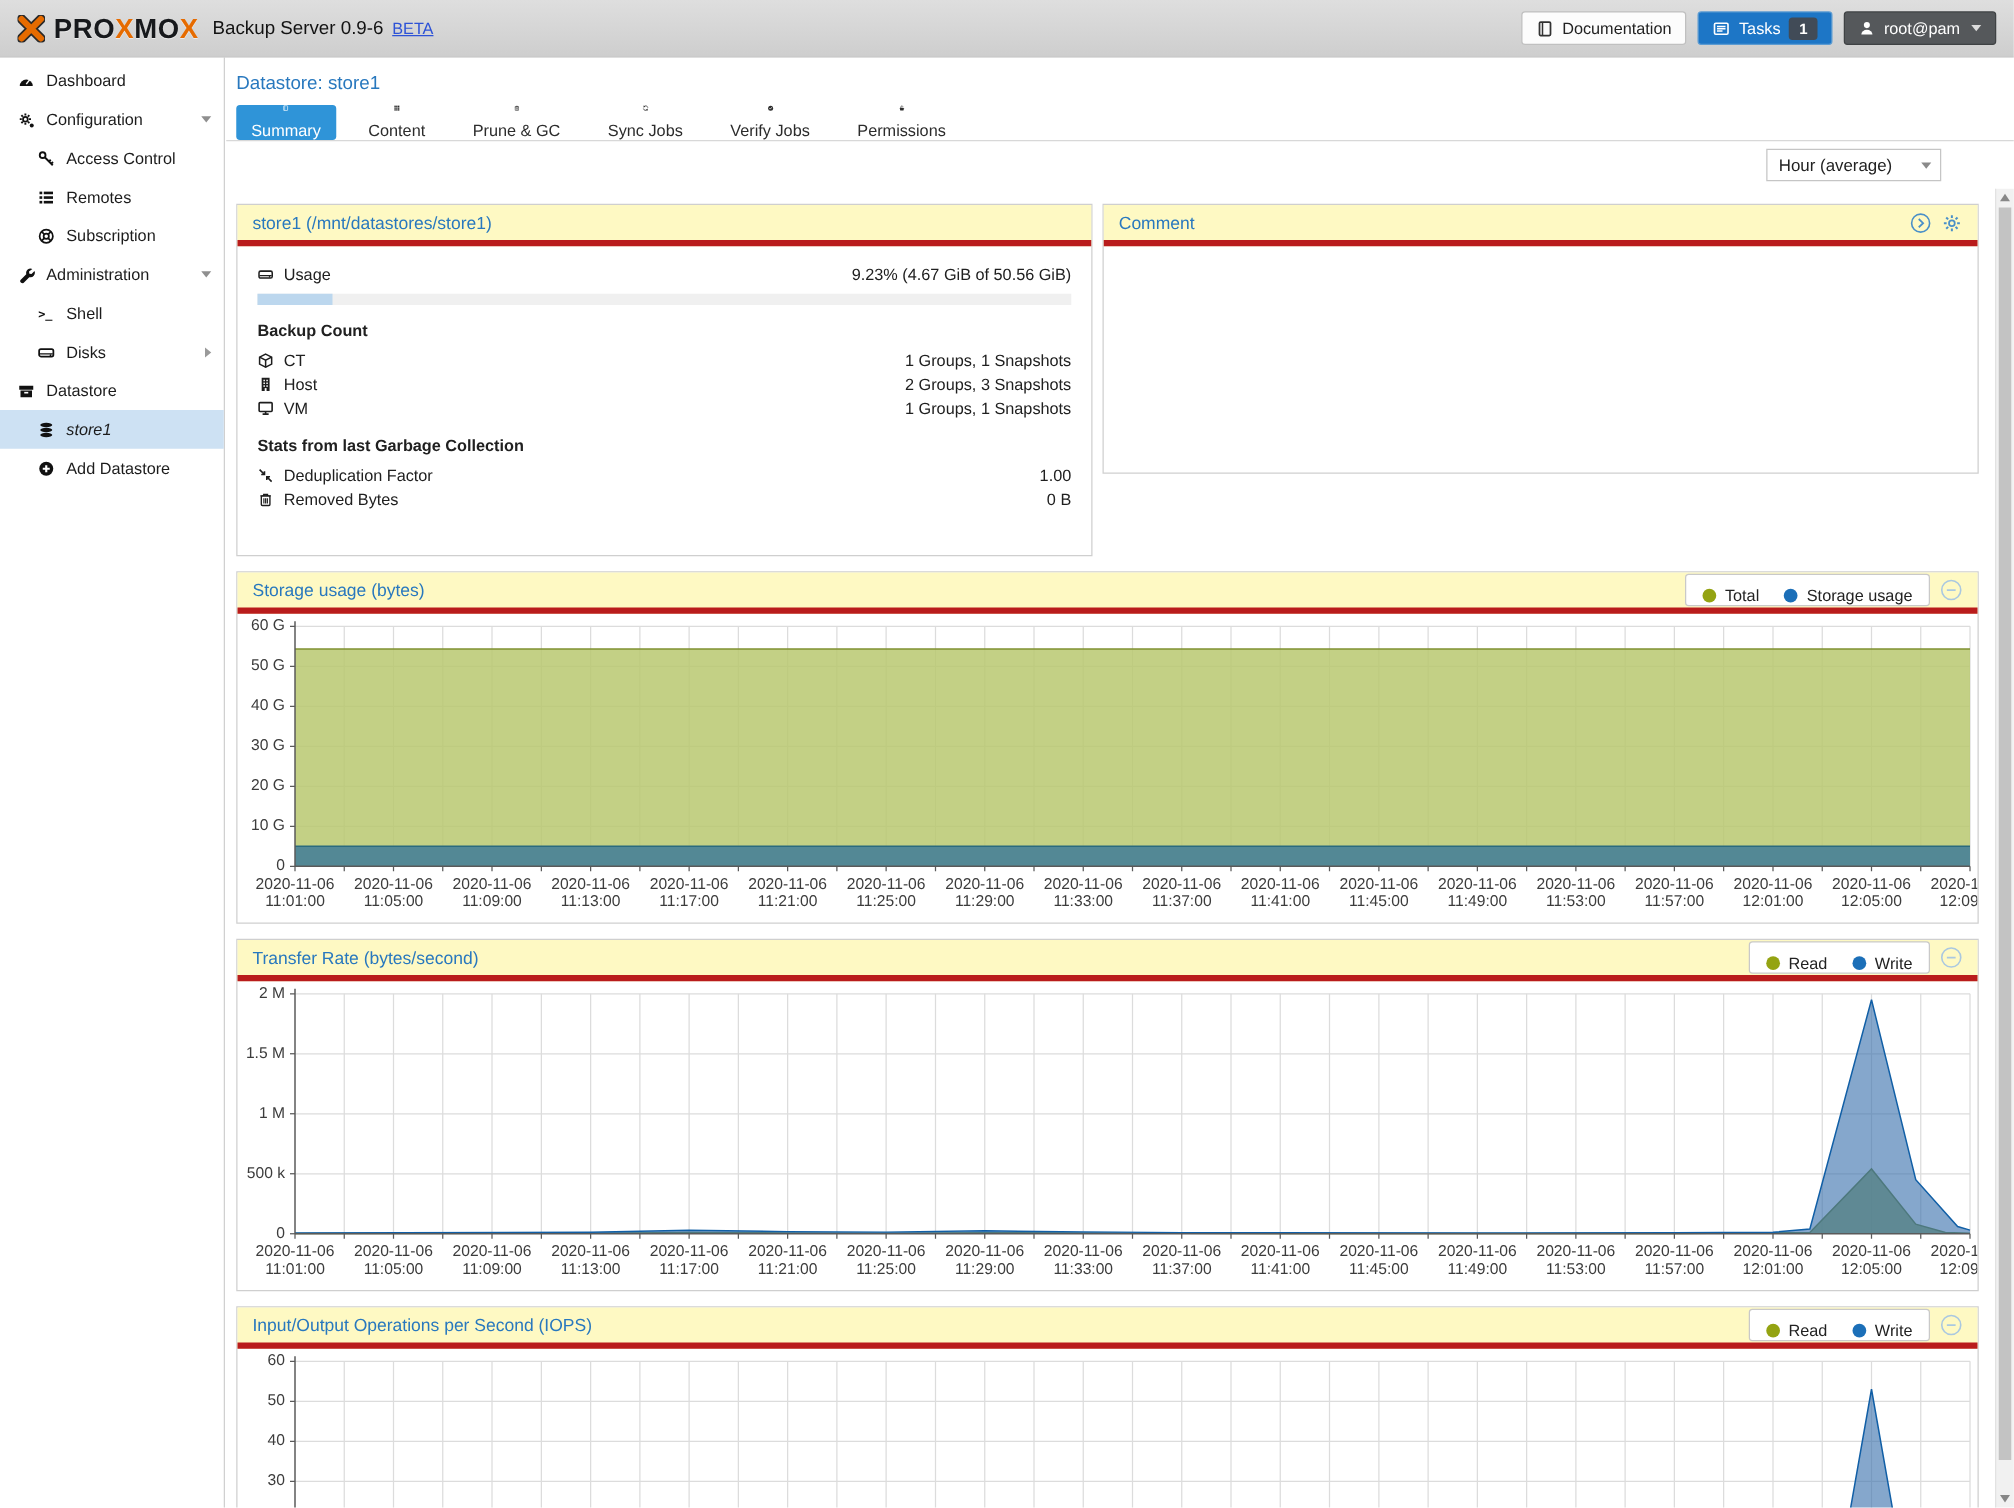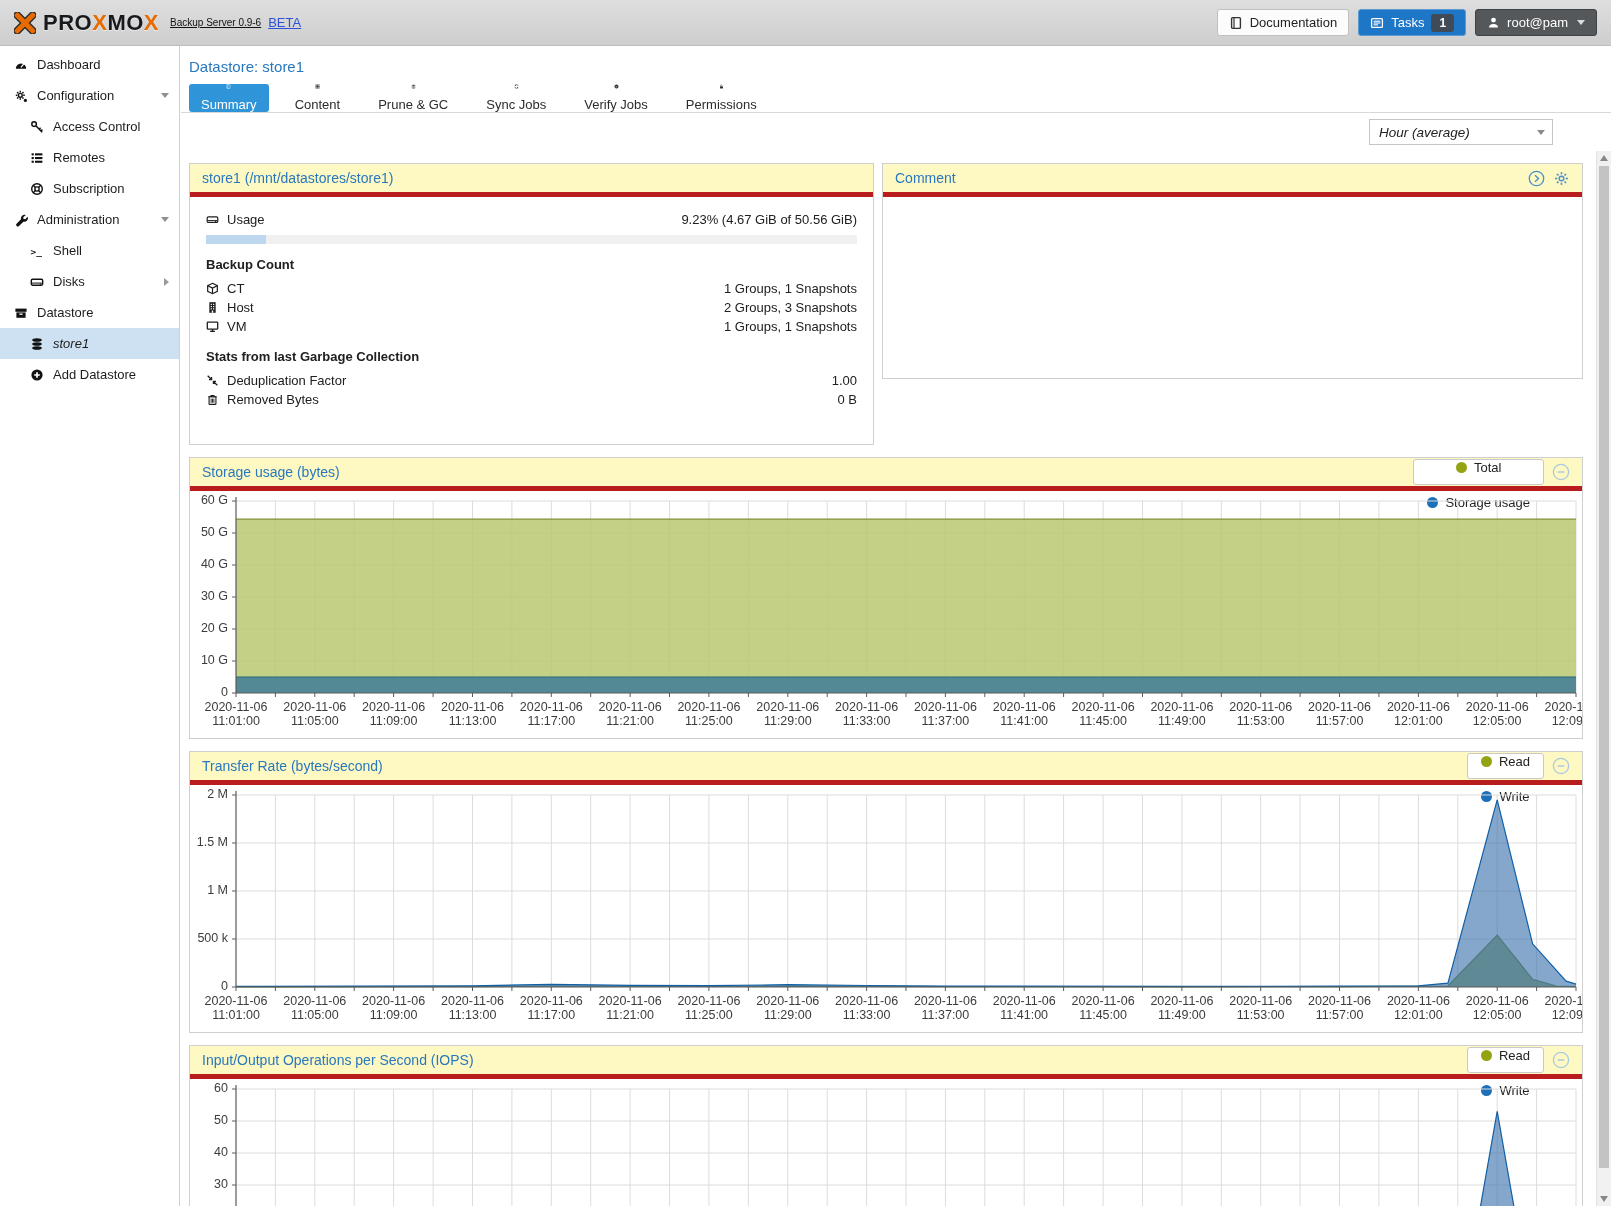--- a/index.html
+++ b/index.html
@@ -7,21 +7,21 @@
     font-family: "Liberation Sans", sans-serif; font-size: 13px; color: #202020; }
 
   
   .header { position: absolute; top: 0; left: 0; width: 100%; height: 46px;
     background: linear-gradient(#dedede, #cecece); border-bottom: 1px solid #bdbdbd;
     display: flex; align-items: center; padding: 0 14px; z-index: 10; }
   .logo { display: flex; align-items: center; gap: 7px; }
   .wordmark { font-size: 22px; font-weight: bold; letter-spacing: .5px; color: #17191c;
     text-shadow: 0 1px 0 rgba(255,255,255,.55); }
   .wordmark .ox { color: #e66b00; }
-  .subtitle { margin-left: 11px; font-size: 10px; color: #121212; text-decoration: underline; }
+  .subtitle { margin-left: 11px; font-size: 15px; color: #121212; }
   .beta { margin-left: 7px; color: #2d52d6; text-decoration: underline; font-size: 13px; cursor: pointer; }
   .header-right { margin-left: auto; display: flex; gap: 9px; align-items: center; }
   .hbtn { height: 27px; display: flex; align-items: center; gap: 7px; padding: 0 11px;
     border-radius: 3px; font-size: 13px; border: 1px solid #c0c0c0; background: #fcfcfc;
     color: #222; cursor: pointer; font-family: inherit; }
   .hbtn.tasks { background: #1d76c6; border-color: #5b9bd2; color: #fff; }
   .badge { background: #414b57; color: #fff; border-radius: 3px; padding: 2px 8px; font-size: 12px; font-weight: bold; }
   .hbtn.user { background: #55585b; border-color: #3f4244; color: #fff; }
   .caret-down-white { width: 0; height: 0; border-left: 4px solid transparent; border-right: 4px solid transparent;
     border-top: 5px solid #dcdcdc; margin-left: 2px; }
@@ -41,23 +41,23 @@
 
   
   .main { position: absolute; top: 46px; left: 181px; right: 0; bottom: 0; background: #fff; }
   .page-title { padding: 12px 0 0 8px; font-size: 15px; color: #2878be; }
   .tabbar { display: flex; gap: 14px; padding: 9px 0 0 8px; align-items: center; height: 37px; }
   .tab { height: 28px; display: flex; align-items: center; gap: 8px; padding: 0 12px;
     border-radius: 3px; color: #2c2c2c; cursor: pointer; font-size: 13px; flex-direction: column; }
   .tab.active { background: #2f94d8; color: #fff; }
   .tab-sep { border-bottom: 1px solid #d8d8d8; }
   .toolbar { height: 38px; display: flex; align-items: center; justify-content: flex-end; padding-right: 58px; }
-  .select { width: 184px; height: 26px; border: 1px solid #c5c5c5; background: #fff;
+  .select { width: 140px; height: 26px; border: 1px solid #c5c5c5; background: #fff;
     display: flex; align-items: center; padding: 0 22px 0 9px; position: relative;
-    font-size: 13.5px; color: #222; cursor: pointer; font-style: italic; }
+    font-size: 13.5px; color: #222; cursor: pointer; }
   .sel-caret { position: absolute; right: 7px; top: 10px; width: 0; height: 0;
     border-left: 4px solid transparent; border-right: 4px solid transparent; border-top: 5px solid #8a8a8a; }
 
   .scrollwrap { position: absolute; top: 105px; left: 0; right: 16px; bottom: 0; overflow: hidden; }
   .panels { padding: 12px 0 0 8px; }
   .row-panels { display: flex; gap: 8px; width: 1394px; }
   .panel { border: 1px solid #cfcfcf; background: #fff; }
   .panel-hd { height: 33px; background: #fef9c3; border-bottom: 5px solid #b91c1c;
     display: flex; align-items: center; padding: 0 12px; }
   .panel-title { color: #2878be; font-size: 14px; }
@@ -67,22 +67,22 @@
 
   .store-body { padding: 13px 16px; }
   .kv { display: flex; align-items: center; height: 19px; }
   .kv .ricon { width: 21px; color: #1e1e1e; display: flex; }
   .kv .kval { margin-left: auto; }
   .progress { margin: 6px 0 2px 0; height: 9px; background: #f0f0f0; }
   .progress .fill { height: 100%; background: #bcd7ee; }
   .sect { font-weight: bold; margin: 13px 0 7px 0; }
 
   .chart-panel { width: 1394px; margin-top: 12px; height: 282px; }
-  .legendbox { display: flex; align-items: center; gap: 20px; border: 1px solid #c9c9c9;
-    border-radius: 3px; background: #fff; padding: 0 13px; height: 26px; flex-direction: column; }
+  .legendbox { display: flex; align-items: flex-end; gap: 20px; border: 1px solid #c9c9c9;
+    border-radius: 3px; background: #fff; padding: 0 13px; height: 26px; }
   .legend-item { display: flex; align-items: center; gap: 7px; font-size: 13px; color: #222; }
   .dot { width: 11px; height: 11px; border-radius: 50%; background: #999; }
   .collapse-btn { display: flex; cursor: pointer; }
   .chart-body { position: relative; overflow: hidden; }
   svg.chart { display: block; }
 
   
   .scrollbar { position: absolute; top: 105px; right: 0; width: 15px; bottom: 0;
     background: #f1f1f1; border-left: 1px solid #e2e2e2; }
   .sb-arrow { position: absolute; left: 3px; width: 0; height: 0; cursor: pointer; }

